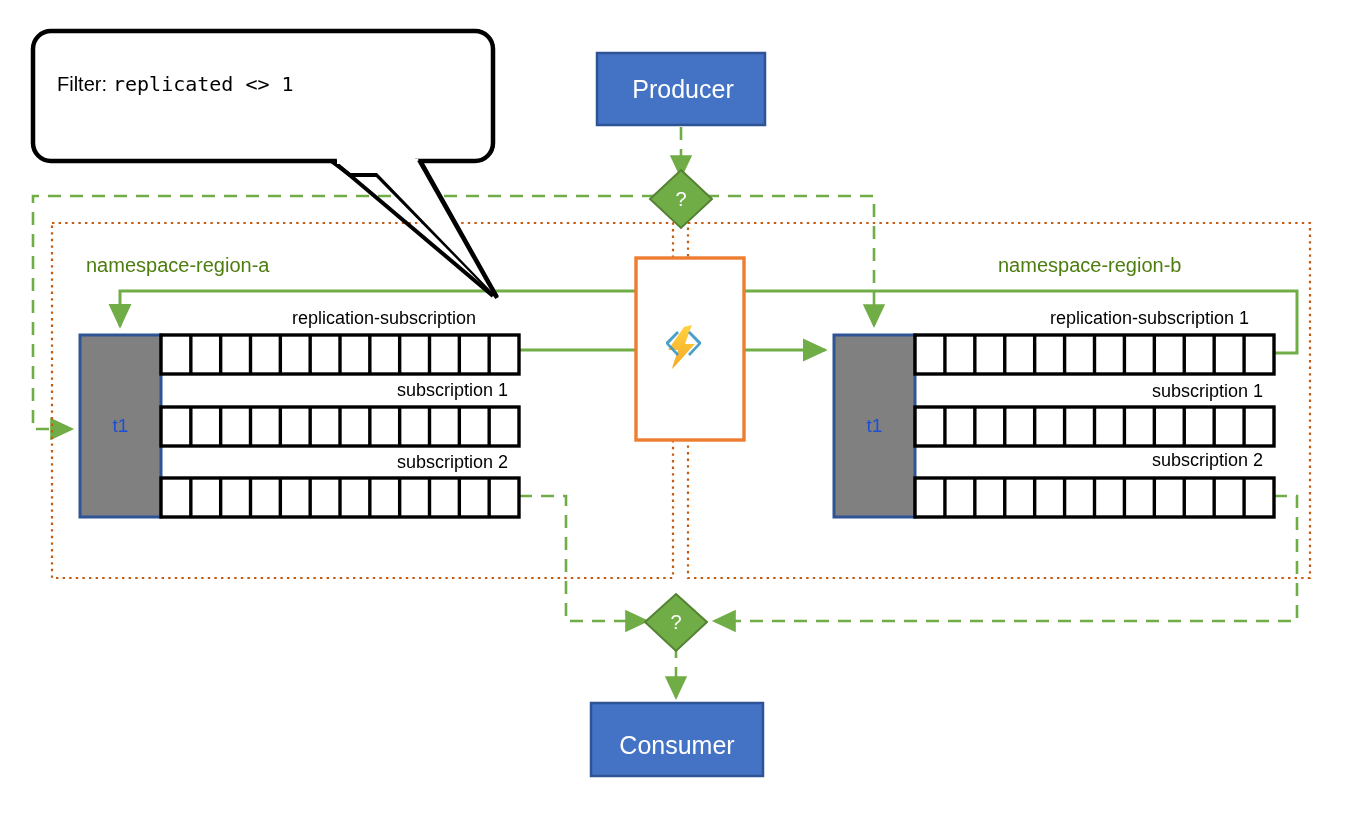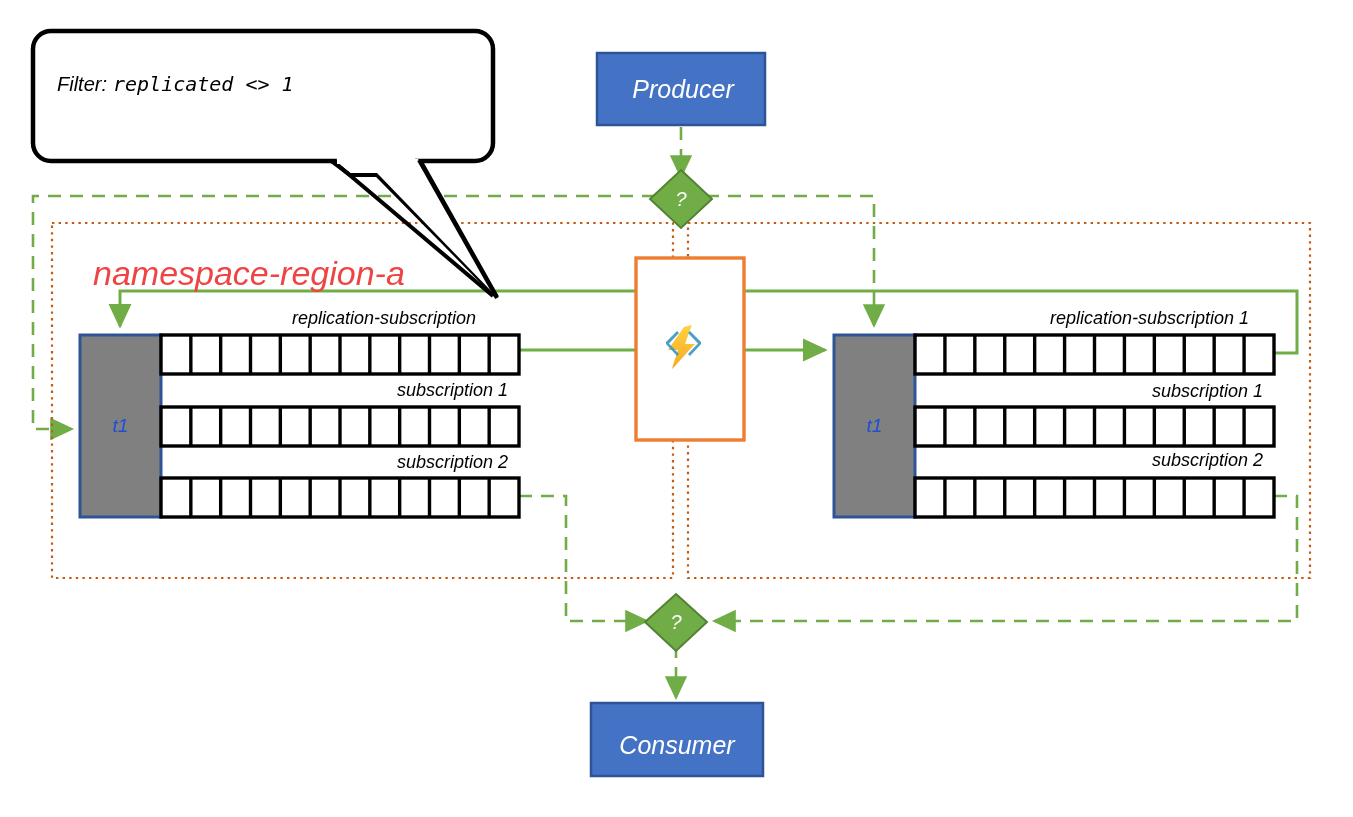--- a/index.html
+++ b/index.html
@@ -9,21 +9,20 @@
   }
   body {
     font-family: "Liberation Sans", sans-serif;
   }
   #canvas {
     position: relative;
     width: 1353px;
     height: 817px;
     background: #ffffff;
     overflow: hidden;
-    font-style: italic;
   }
   #vec {
     position: absolute;
     left: 0; top: 0;
     width: 1353px;
     height: 817px;
   }
   .lbl {
     position: absolute;
     white-space: pre;
@@ -32,23 +31,22 @@
   }
   .box-label {
     position: absolute;
     color: #ffffff;
     font-family: "Liberation Sans", sans-serif;
     display: flex;
     align-items: center;
     justify-content: center;
   }
   .ns-title {
-    font-size: 34px;
-    color: #ef4444;
-    margin-left: 7px;
+    font-size: 20px;
+    color: #4d7c0f;
   }
   .sub-title {
     font-size: 18px;
     color: #000000;
   }
   .t1-label {
     font-size: 19px;
     color: #1d4ed8;
     text-align: right;
   }
@@ -280,20 +278,21 @@
     <div><span class="k">Filter:</span><span class="m" style="margin-left:6px;">replicated &lt;&gt; 1</span></div>
   </div>
 
   <div class="box-label endpoint-label" style="left:597px; top:53px; width:172px; height:72px;">Producer</div>
   <div class="box-label endpoint-label" style="left:591px; top:703px; width:172px; height:85px;">Consumer</div>
 
   <div class="diamond-q" style="left:650px; top:178px; width:62px; height:42px;">?</div>
   <div class="diamond-q" style="left:645px; top:601px; width:62px; height:42px;">?</div>
 
   <div class="lbl ns-title" style="left:86px; top:254px;">namespace-region-a</div>
+  <div class="lbl ns-title" style="left:998px; top:254px;">namespace-region-b</div>
 
   <div class="box-label t1-label" style="left:80px; top:335px; width:81px; height:182px;">t1</div>
   <div class="box-label t1-label" style="left:834px; top:335px; width:81px; height:182px;">t1</div>
 
   <div class="lbl sub-title" style="left:292px; top:308px;">replication-subscription</div>
   <div class="lbl sub-title" style="left:397px; top:380px;">subscription 1</div>
   <div class="lbl sub-title" style="left:397px; top:452px;">subscription 2</div>
 
   <div class="lbl sub-title" style="left:1050px; top:308px;text-align:right;">replication-subscription 1</div>
   <div class="lbl sub-title" style="left:1152px; top:381px;">subscription 1</div>

